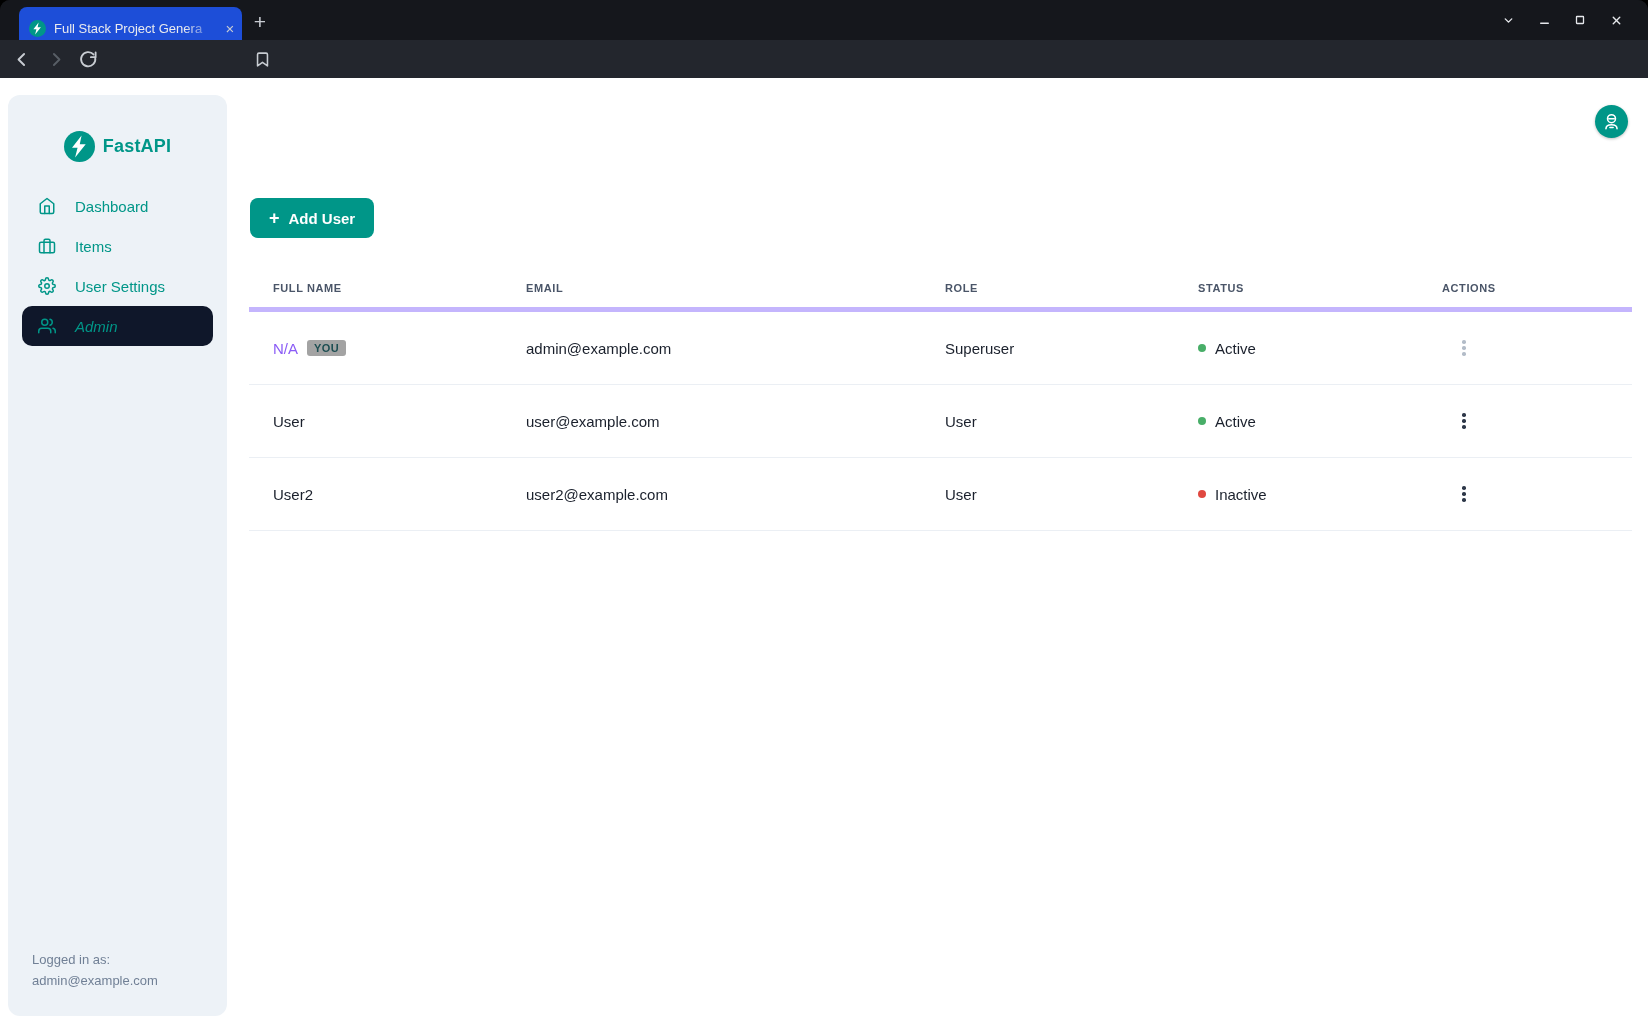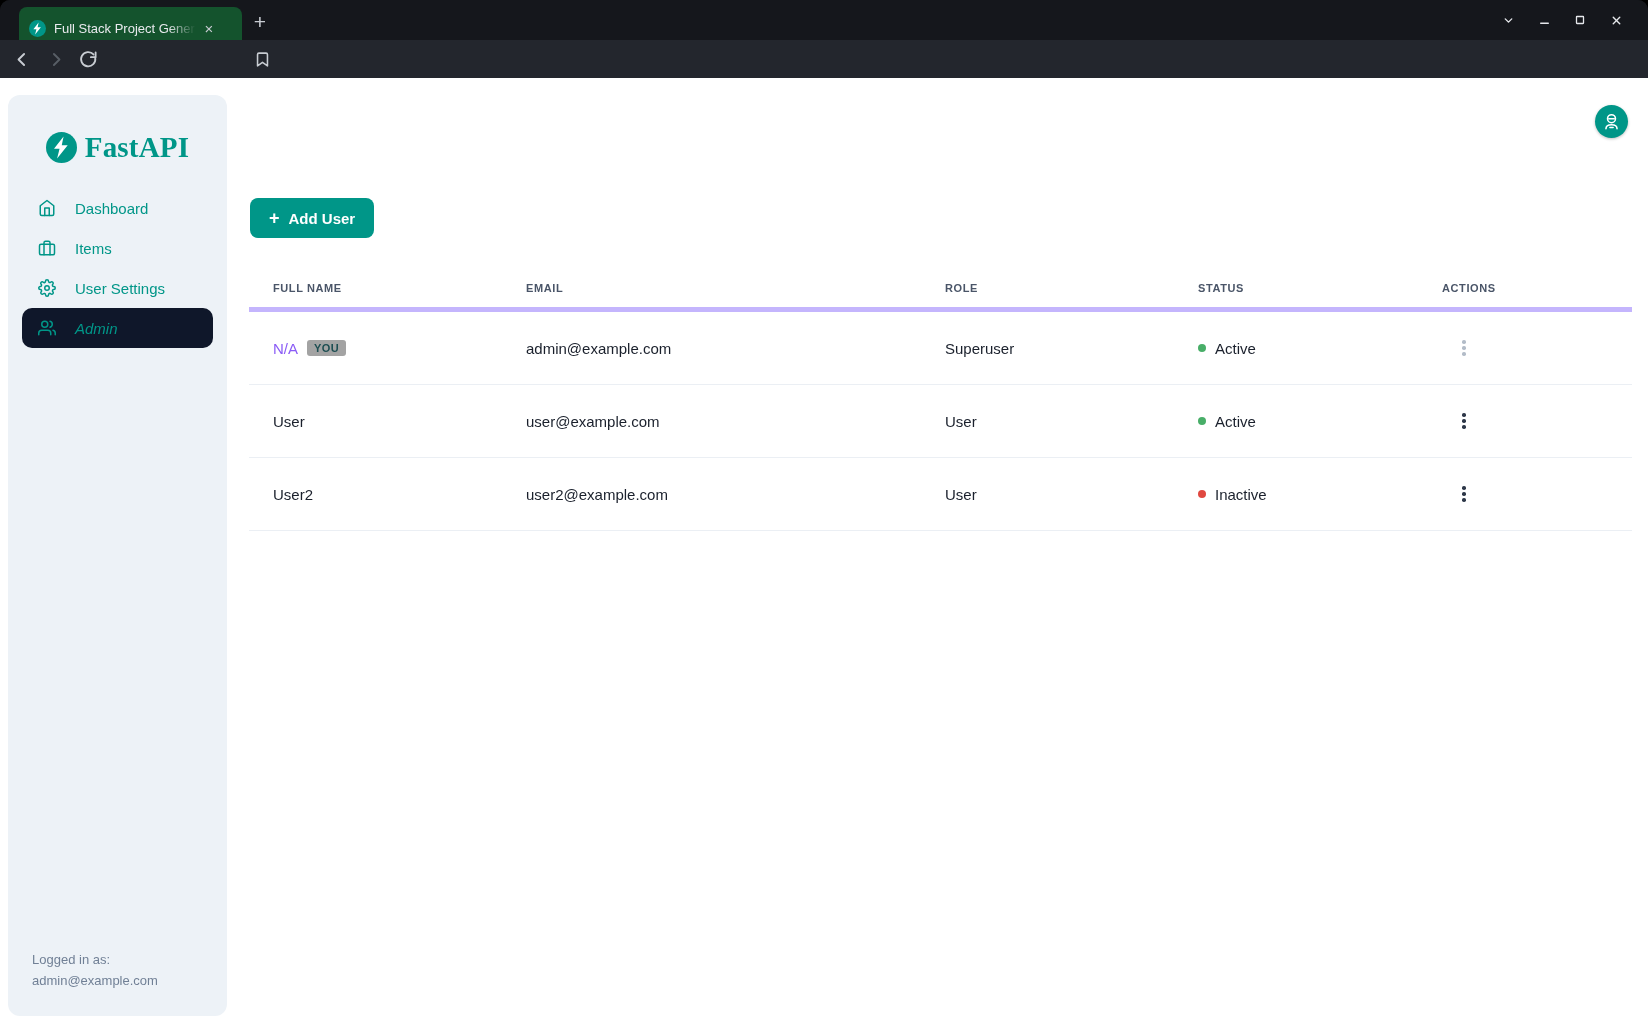--- a/index.html
+++ b/index.html
@@ -3,22 +3,22 @@
 <meta charset="utf-8">
 <style>
   * { margin:0; padding:0; box-sizing:border-box; }
   html,body { width:1648px; height:1025px; background:#000; overflow:hidden;
               font-family:"Liberation Sans","DejaVu Sans",sans-serif; }
   .window { position:relative; width:1648px; height:1025px; background:#15171c;
             border-radius:10px 10px 0 0; overflow:hidden; }
 
   
   .titlebar { position:absolute; left:0; top:0; width:100%; height:40px; background:#15171c; }
-  .tab { position:absolute; left:19px; top:7px; width:223px; height:43px; background:#14532d;
-         border-radius:8px; display:flex; align-items:center; padding:0 24px 0 10px; }
+  .tab { position:absolute; left:19px; top:7px; width:223px; height:43px; background:#1d4ed8;
+         border-radius:8px; display:flex; align-items:center; padding:0 3px 0 10px; }
   .tab-favicon { width:17px; height:17px; flex:0 0 auto; }
   .tab-title { flex:1; margin-left:8px; color:#e9eaee; font-size:13px; white-space:nowrap;
                overflow:hidden; -webkit-mask-image:linear-gradient(90deg,#000 78%,transparent 97%);
                mask-image:linear-gradient(90deg,#000 78%,transparent 97%); }
   .tab-close { flex:0 0 auto; width:18px; height:18px; display:flex; align-items:center; justify-content:center;
                color:#c8ccd2; font-size:15px; border-radius:4px; cursor:default; }
   .newtab-btn { position:absolute; left:247px; top:9px; width:26px; height:26px; color:#c8ccd2;
                 font-size:21px; font-weight:400; display:flex; align-items:center; justify-content:center; border-radius:6px; }
   .win-controls { position:absolute; right:22px; top:0; height:40px; display:flex; align-items:center; gap:16px; }
   .wc-btn { width:20px; height:20px; display:flex; align-items:center; justify-content:center; color:#e6e8ec; }
@@ -41,21 +41,21 @@
                background:#f4501e; color:#fff; font-size:9px; font-weight:700; display:flex; align-items:center;
                justify-content:center; padding:0 2px; }
   .toolbar-right { position:absolute; right:14px; top:40px; height:38px; display:flex; align-items:center; gap:15px; }
   .tr-btn { width:22px; height:22px; display:flex; align-items:center; justify-content:center; }
 
   
   .page { position:absolute; left:0; top:78px; width:1648px; height:947px; background:#ffffff; }
 
   .sidebar { position:absolute; left:8px; top:17px; width:219px; height:921px; background:#edf2f7; border-radius:12px; }
   .logo { display:flex; align-items:center; justify-content:center; gap:8px; padding-top:36px; }
-  .logo-text { color:#009688; font-size:29px; font-weight:600; letter-spacing:.2px;font-family:Liberation Serif, serif; }
+  .logo-text { color:#009688; font-size:18px; font-weight:600; letter-spacing:.2px; }
   .nav { margin:24px 14px 0 14px; display:flex; flex-direction:column; gap:0; }
   .nav-item { height:40px; display:flex; align-items:center; gap:19px; padding:0 16px; border-radius:10px;
               color:#009688; font-size:15px; cursor:pointer; }
   .nav-item.active { background:#0f172a;font-style:italic; }
   .nav-item svg { flex:0 0 auto; }
   .sidebar-footer { position:absolute; left:24px; bottom:24px; color:#718096; font-size:13px; line-height:1.6; }
 
   .avatar-btn { position:absolute; left:1595px; top:27px; width:33px; height:33px; border-radius:50%;
                 background:#009688; display:flex; align-items:center; justify-content:center; cursor:pointer;
                 box-shadow:0 1px 3px rgba(0,0,0,.25); }

